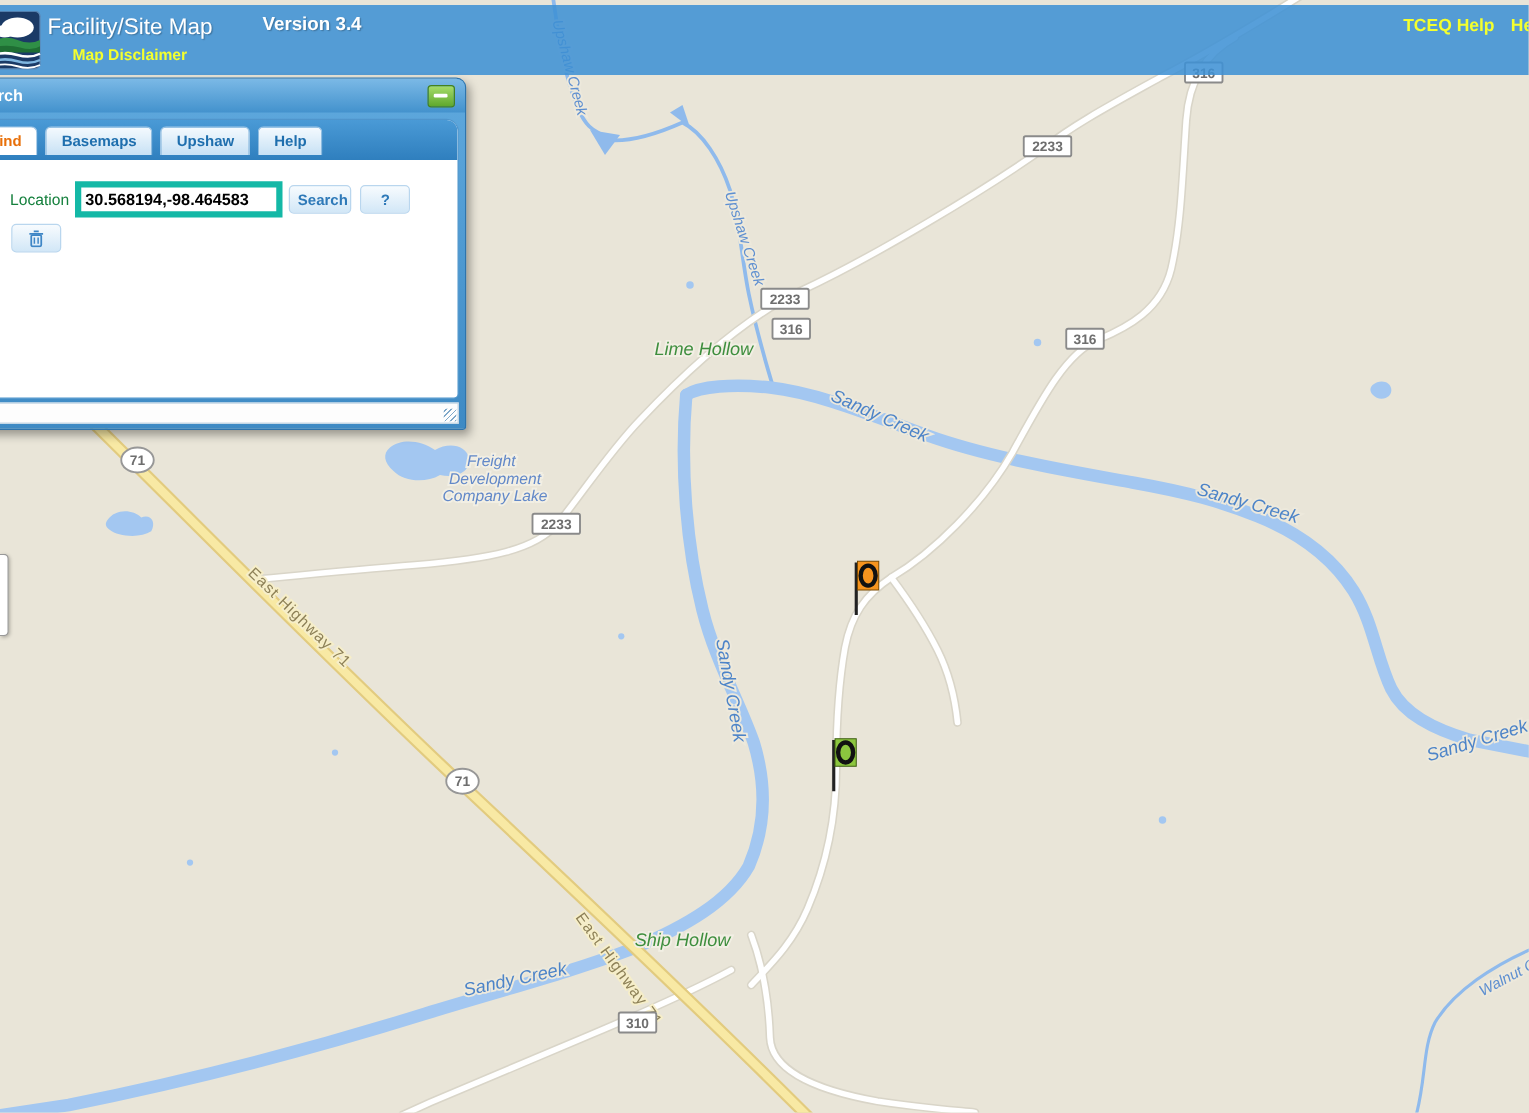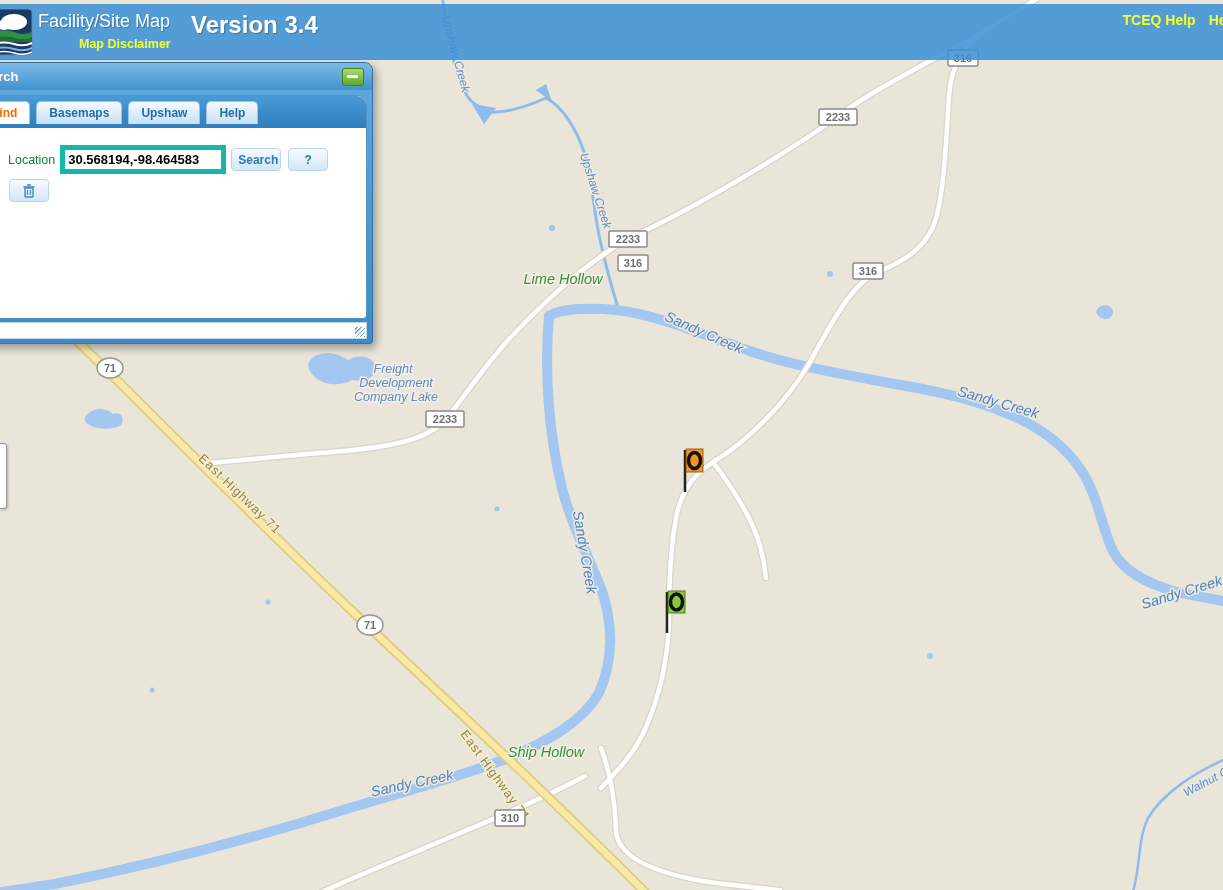--- a/index.html
+++ b/index.html
@@ -20,23 +20,23 @@
   .lbl-road{fill:#8D8057;font-size:12.5px;
     paint-order:stroke;stroke:#F6EEC9;stroke-width:3px;text-anchor:middle;letter-spacing:1px;}
   .shield-txt{fill:#6E6E6E;font-size:11px;font-weight:bold;text-anchor:middle;}
   .flag-glyph{font-size:11px;font-weight:bold;font-style:italic;text-anchor:middle;}
   
   #header{position:absolute;left:0;top:4px;width:100%;height:56px;
     background:rgba(62,145,213,0.87);z-index:30;}
   #logo{position:absolute;left:-6px;top:5px;}
   #app-title{position:absolute;left:38px;top:7px;color:#fff;font-size:18px;font-weight:normal;
     text-shadow:1px 1px 1px rgba(0,0,0,.25);}
-  #app-version{position:absolute;left:191px;top:7px;color:#fff;font-size:24px;font-weight:bold;
+  #app-version{position:absolute;left:210px;top:7px;color:#fff;font-size:15px;font-weight:bold;
     text-shadow:1px 1px 1px rgba(0,0,0,.25);}
-  #disclaimer{position:absolute;left:58px;top:33px;color:#F4FF2E;font-size:12.5px;font-weight:bold;cursor:pointer;margin-left:21px;}
+  #disclaimer{position:absolute;left:58px;top:33px;color:#F4FF2E;font-size:12.5px;font-weight:bold;cursor:pointer;}
   #header-links{position:absolute;right:-16px;top:8px;display:flex;gap:13px;}
   #header-links span{color:#F4FF2E;font-size:14px;font-weight:bold;cursor:pointer;white-space:nowrap;}
   
   #search-panel{position:absolute;left:-30px;top:62px;width:401px;z-index:40;
     background:linear-gradient(#5FA9DE,#3E8AC4);
     border:1px solid #2F74AC;border-radius:8px 8px 3px 3px;
     box-shadow:3px 4px 8px rgba(0,0,0,.35);}
   #panel-titlebar{height:27px;position:relative;
     background:linear-gradient(#7BB9E6,#4392CD);border-radius:7px 7px 0 0;}
   #panel-title{color:#fff;font-weight:bold;font-size:13px;line-height:27px;padding-left:4px;}

